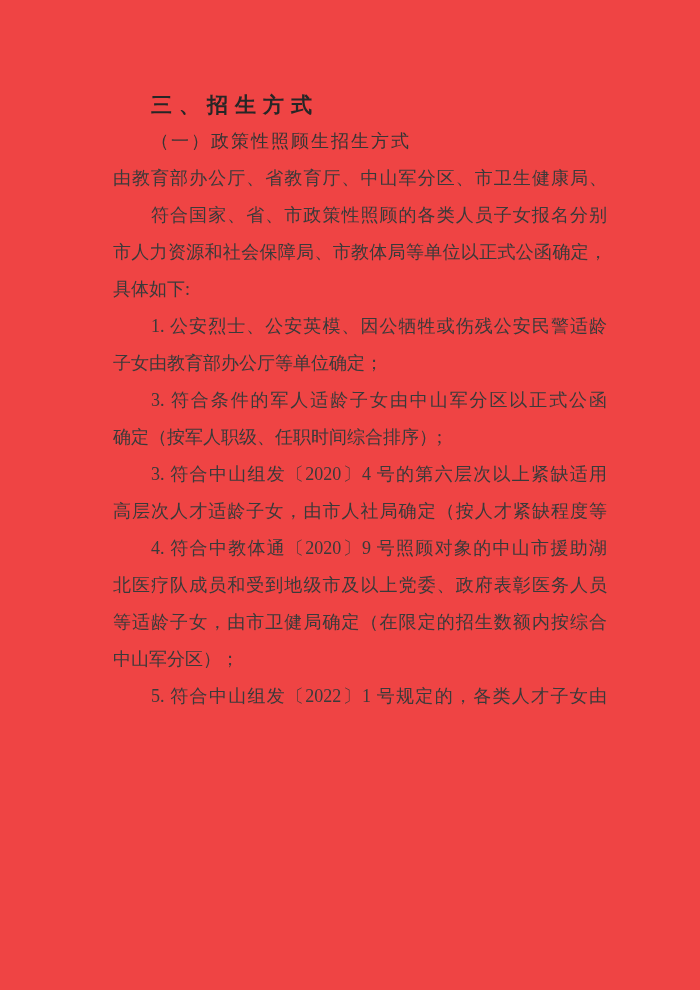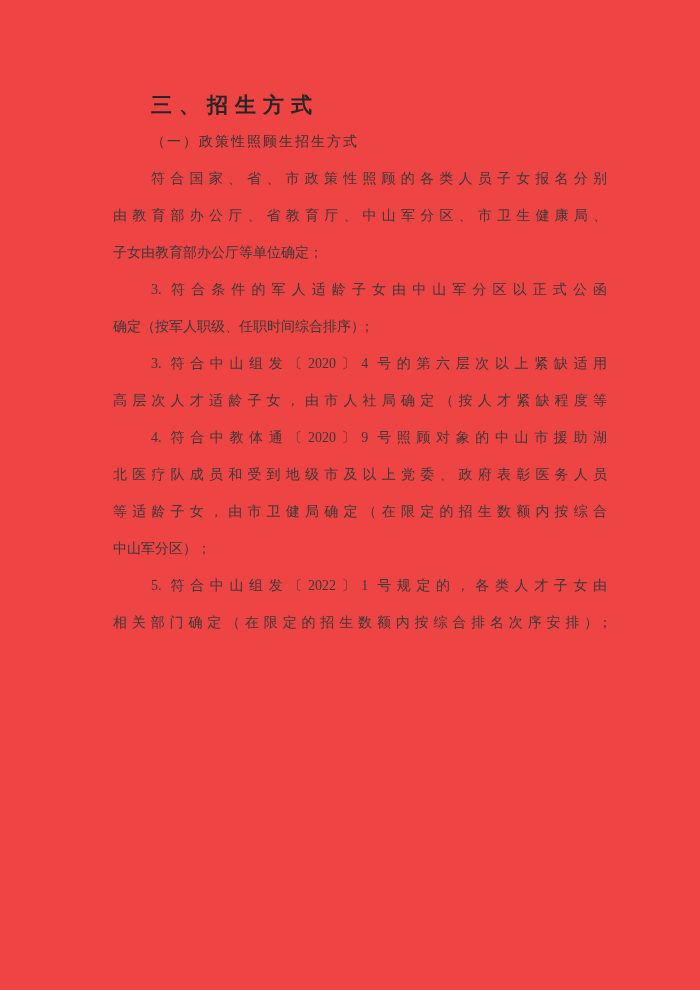--- a/index.html
+++ b/index.html
@@ -22,21 +22,21 @@
     }
     .text-block {
       position: absolute;
       left: 113px;
       top: 86px;
       width: 494px;
     }
     .line {
       height: 37px;
       line-height: 37px;
-      font-size: 14px;
+      font-size: 18px;
       color: #3a3a3a;
       letter-spacing: 0;
       text-align: left;
       white-space: normal;
       overflow: hidden;
     }
     .line.indent {
       padding-left: 38px;
     }
     .line.justify {
@@ -57,27 +57,29 @@
     }
   </style>
 </head>
 <body>
 
 <div class="page" style="background: #ef4444;">
   <div class="text-block" id="text-block">
 
   <div class="line heading indent">三、招生方式</div>
       <div class="line subheading indent">（一）政策性照顾生招生方式</div>
+      <div class="line body justify">由教育部办公厅、省教育厅、中山军分区、市卫生健康局、</div>
       <div class="line body indent justify">符合国家、省、市政策性照顾的各类人员子女报名分别</div>
-      <div class="line body justify">由教育部办公厅、省教育厅、中山军分区、市卫生健康局、</div>
+      <div class="line body justify">市人力资源和社会保障局、市教体局等单位以正式公函确定，</div>
+      <div class="line body">具体如下:</div>
+      <div class="line body indent justify">1. 公安烈士、公安英模、因公牺牲或伤残公安民警适龄</div>
       <div class="line body">子女由教育部办公厅等单位确定；</div>
       <div class="line body indent justify">3. 符合条件的军人适龄子女由中山军分区以正式公函</div>
       <div class="line body">确定（按军人职级、任职时间综合排序）;</div>
       <div class="line body indent justify">3. 符合中山组发〔2020〕4 号的第六层次以上紧缺适用</div>
       <div class="line body justify">高层次人才适龄子女，由市人社局确定（按人才紧缺程度等</div>
       <div class="line body indent justify">4. 符合中教体通〔2020〕9 号照顾对象的中山市援助湖</div>
       <div class="line body justify">北医疗队成员和受到地级市及以上党委、政府表彰医务人员</div>
       <div class="line body justify">等适龄子女，由市卫健局确定（在限定的招生数额内按综合</div>
       <div class="line body">中山军分区）；</div>
       <div class="line body indent justify">5. 符合中山组发〔2022〕1 号规定的，各类人才子女由</div>
-      <div class="line body justify">相关部门确定（在限定的招生数额内按综合排名次序安排）;</div>
     </div>
 </div>
 
 </body></html>

